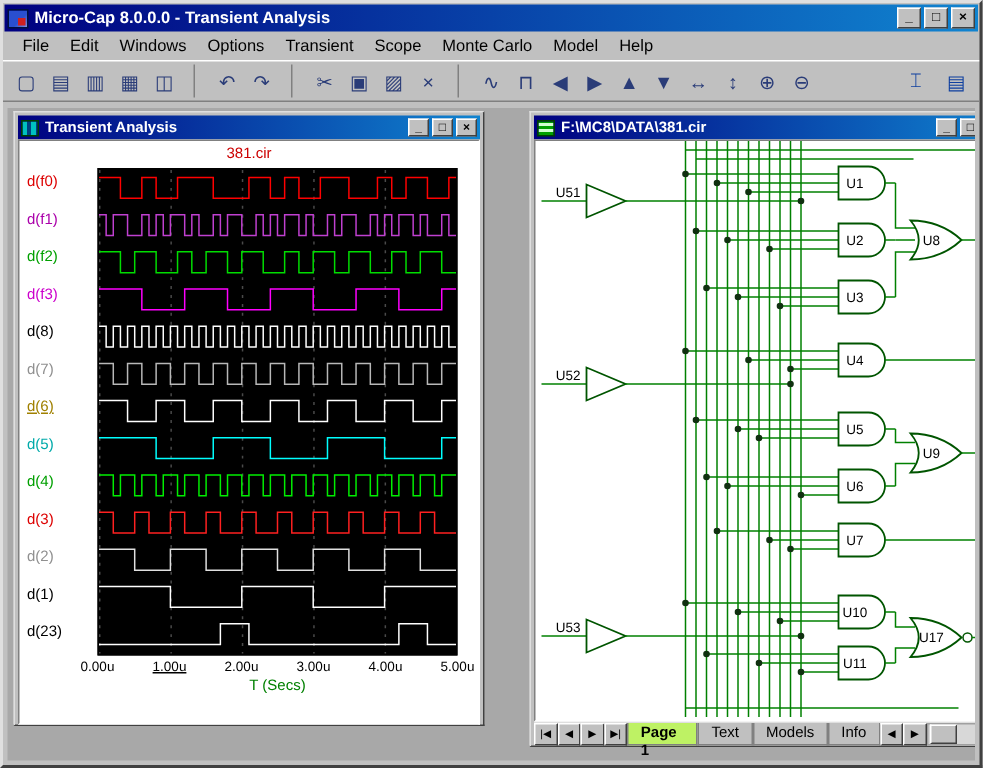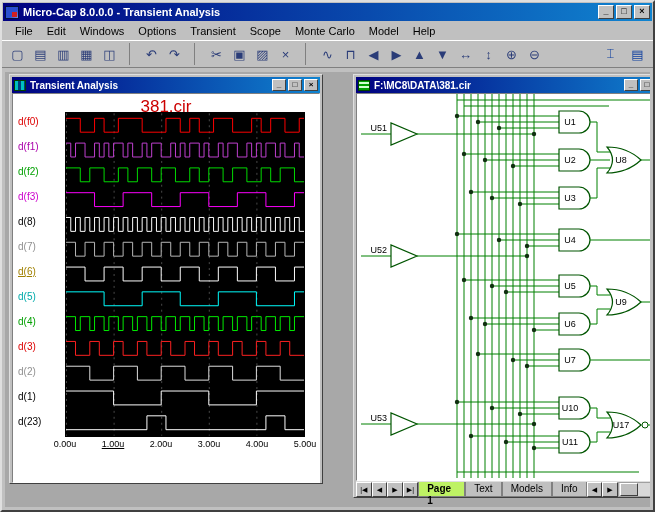--- a/index.html
+++ b/index.html
@@ -28,21 +28,21 @@
   .child{position:absolute;background:#c0c0c0;border:1px solid;border-color:#dfdfdf #404040 #404040 #dfdfdf;padding:2px;}
   .child-title{height:16px;background:linear-gradient(90deg,#000080,#1084d0);display:flex;align-items:center;
                color:#fff;font-size:10px;font-weight:bold;padding:0 2px;}
   .child-title .cap-btn{width:14px;height:12px;font-size:8px;line-height:9px;}
   .child-icon{width:12px;height:11px;margin-right:4px;border:1px solid #004000;}
   .icon-wave{background:repeating-linear-gradient(90deg,#00c0c0 0 3px,#004080 3px 6px);}
   .icon-schem{background:repeating-linear-gradient(0deg,#00a000 0 2px,#d0ffd0 2px 4px);}
   .child-content{background:#fff;border:1px solid;border-color:#808080 #fff #fff #808080;position:relative;overflow:hidden;}
   
   .wave-content{height:390px;}
-  .wave-title{color:#cc0000;text-align:center;font-size:17px;padding-top:3px;height:18px;}
+  .wave-title{color:#cc0000;text-align:center;font-size:10px;padding-top:3px;height:18px;}
   .wave-wrap{position:relative;height:325px;}
   .wave-svg{position:absolute;left:52px;top:0;background:#000;border:1px solid #000;}
   .sig-label{position:absolute;left:5px;font-size:10px;}
   .x-axis{position:relative;height:13px;margin-top:2px;}
   .xtick{position:absolute;top:0;width:34px;text-align:center;font-size:9px;color:#000;}
   .xlabel{margin-left:52px;width:240px;text-align:center;font-size:10px;color:#008000;}
   
   .rc-body{display:flex;height:388px;}
   .rc-body .child-content{flex:1;}
   .vscroll{width:14px;display:flex;flex-direction:column;background:#d8d8d8;}
@@ -182,20 +182,21 @@
             </svg>
         </div>
         <div class="x-axis">
             <div class="xtick" style="left: 35px;">0.00u</div>
             <div class="xtick" style="left: 83px; text-decoration: underline;">1.00u</div>
             <div class="xtick" style="left: 131px;">2.00u</div>
             <div class="xtick" style="left: 179px;">3.00u</div>
             <div class="xtick" style="left: 227px;">4.00u</div>
             <div class="xtick" style="left: 275px;">5.00u</div>
           </div>
+        <div class="xlabel">T (Secs)</div>
       </div>
     </div>
 
     <div class="child" style="left:332px;top:2px;width:322px;height:424px;margin-left:16px;">
       <div class="child-title">
         <div class="child-icon icon-schem"></div>
         <span>F:\MC8\DATA\381.cir</span>
         <div class="cap-group">
             <div class="cap-btn">_</div>
             <div class="cap-btn">□</div>

